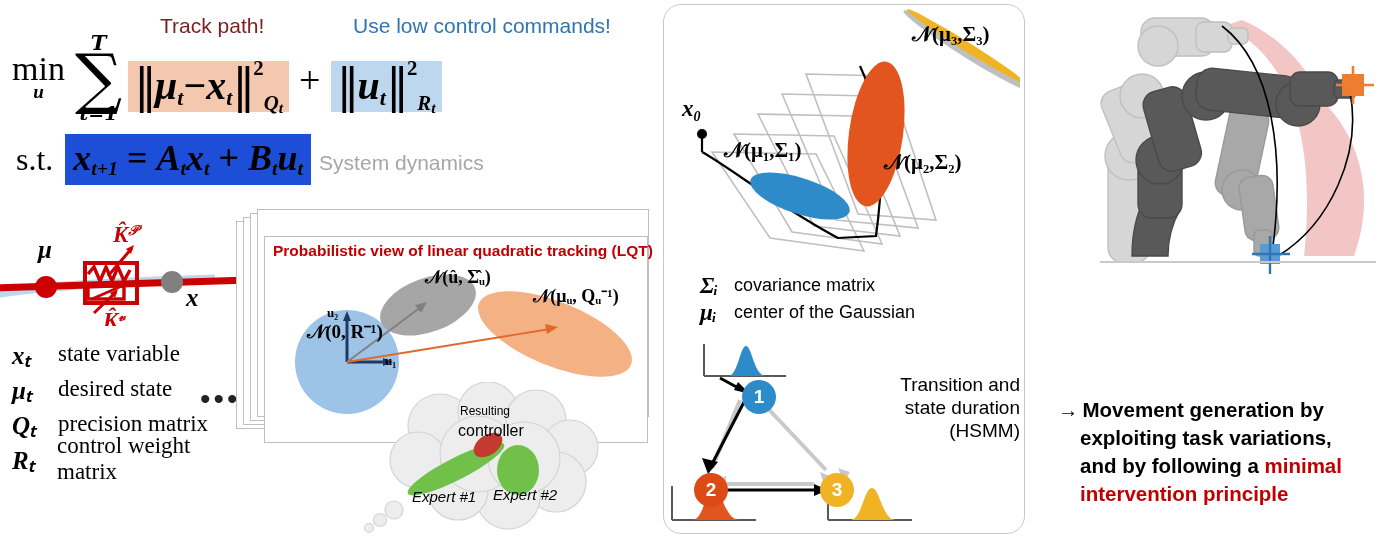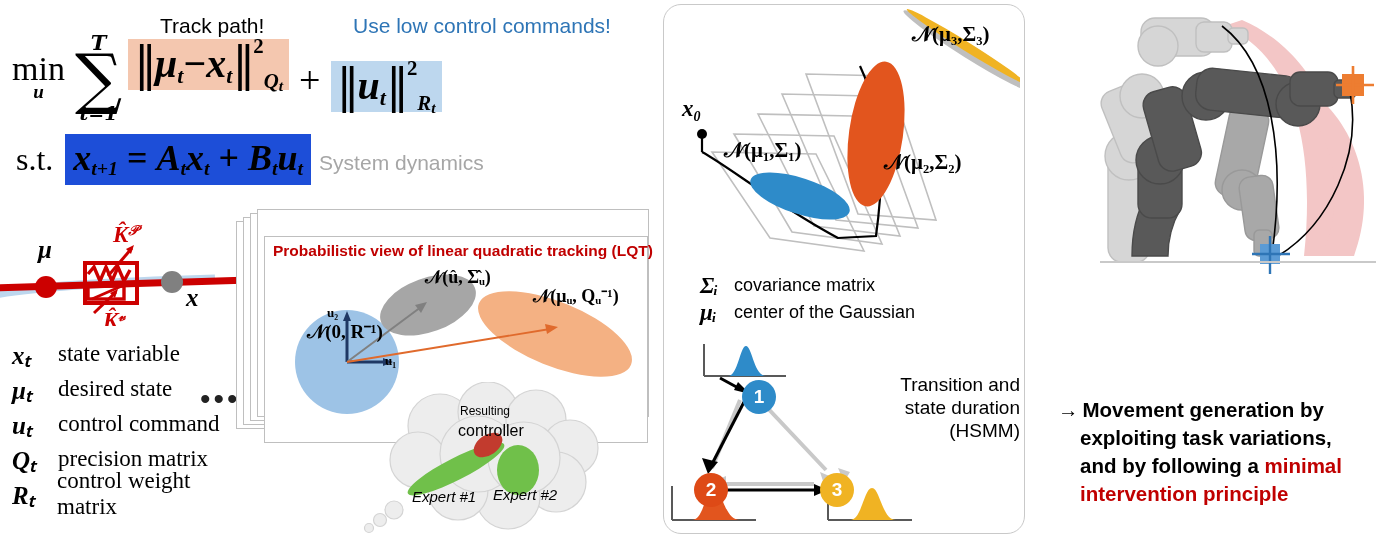--- a/index.html
+++ b/index.html
@@ -10,21 +10,21 @@
   .abs{position:absolute;}
 
   
   .math{font-family:"Liberation Serif","DejaVu Serif",serif;}
   .bi{font-family:"Liberation Serif","DejaVu Serif",serif;font-weight:bold;font-style:italic;}
   .sub{font-size:.55em;vertical-align:-.25em;font-style:italic;font-weight:bold;}
 
   
   #obj{left:8px;top:8px;width:650px;height:195px;}
 
-  .lbl-track{position:absolute;left:152px;top:6px;font-size:21px;color:#000000;
+  .lbl-track{position:absolute;left:152px;top:6px;font-size:21px;color:#7f1d1d;
              font-family:"Liberation Sans",sans-serif;}
   .lbl-lowu{position:absolute;left:345px;top:6px;font-size:21px;color:#2E75B6;
             font-family:"Liberation Sans",sans-serif;}
 
   #minrow{position:absolute;left:4px;top:26px;display:flex;align-items:flex-start;}
   .minop{font-family:"Liberation Serif",serif;font-size:34px;line-height:1;
          text-align:center;margin-top:18px;}
   .minop .under{display:block;font-size:19px;font-weight:bold;font-style:italic;margin-top:-4px;}
   .sigma{font-family:"DejaVu Serif",serif;font-size:66px;line-height:.78;text-align:center;
          margin:0 6px 0 10px;position:relative;top:-2px;}
@@ -116,21 +116,21 @@
       <div class="minop math">min
         <span class="under bi">u</span>
       </div>
 
       <div class="sigma">
         <span class="top">T</span>
         ∑
         <span class="bot">t=1</span>
       </div>
 
-      <div style="">
+      <div style="margin-top:22px">
         <span class="term hl-orange">
           <span class="nrm">‖</span><span class="bi">μ<span class="sub">t</span></span>−<span class="bi">x<span class="sub">t</span></span><span class="nrm">‖</span><span class="qsup">2</span><span class="qsub">Q<span style="font-size:.75em;vertical-align:-.2em">t</span></span>
         </span>
       </div>
 
       <div class="plus math">+</div>
 
       <div style="margin-top:22px">
         <span class="term hl-blue">
           <span class="nrm">‖</span><span class="bi">u<span class="sub">t</span></span><span class="nrm">‖</span><span class="qsup">2</span><span class="qsub">R<span style="font-size:.75em;vertical-align:-.2em">t</span></span>
@@ -169,24 +169,20 @@
   <div class="abs" id="legend">
     <div class="leg-row">
       <span class="leg-sym">xₜ</span>
       <span class="leg-txt">state variable</span>
     </div>
     <div class="leg-row">
       <span class="leg-sym">μₜ</span>
       <span class="leg-txt">desired state</span>
     </div>
     <div class="leg-row">
-      <span class="leg-sym">uₜ</span>
-      <span class="leg-txt">control command</span>
-    </div>
-    <div class="leg-row">
       <span class="leg-sym">Qₜ</span>
       <span class="leg-txt">precision matrix</span>
     </div>
     <div class="leg-row">
       <span class="leg-sym">Rₜ</span>
       <span class="leg-txt">control weight matrix</span>
     </div>
   </div>
 
   <div class="ellipsis">•••</div>

